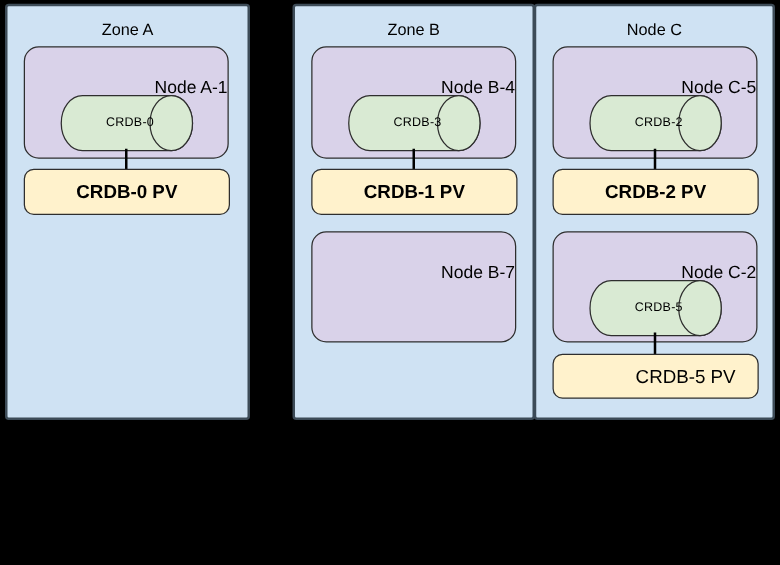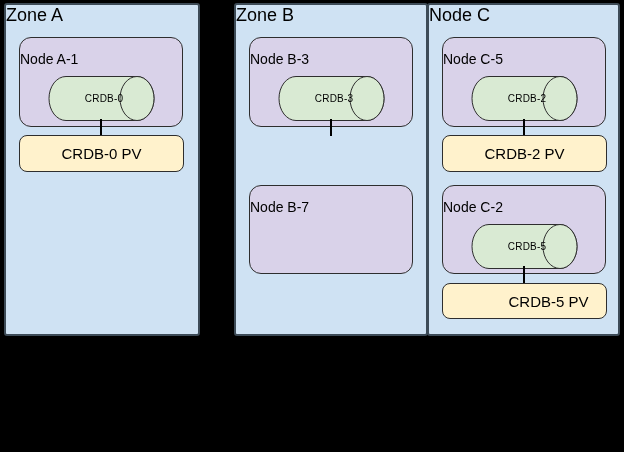--- a/index.html
+++ b/index.html
@@ -13,50 +13,50 @@
   }
   .zone {
     position: absolute; top: 3px; height: 333px;
     background: var(--zone-fill);
     border: 2px solid var(--zone-border);
     border-radius: 3px;
   }
   #zoneA { left: 4px;   width: 196px; }
   #zoneB { left: 217px; width: 194px; margin-left: 17px; }
   #zoneC { left: 427px; width: 193px; }
-  .zone-title { font-size: 18px; }
+  .zone-title { text-align: center; padding-top: 11px; font-size: 13px; }
   .node {
     position: absolute; left: 13px; width: 164px;
     background: var(--node-fill);
     border: 1px solid var(--shape-border);
     border-radius: 12px;
   }
   .node-1 { top: 32px;  height: 90px; }
   .node-2 { top: 180px; height: 89px; }
-  .node-title { text-align: left; padding-top: 13px; font-size: 14px; }
+  .node-title { text-align: right; padding-top: 23px; font-size: 14px; }
   .db { position: absolute; left: 29px; top: 38px; width: 105px; height: 45px; }
   .db svg { position: absolute; left: 0; top: 0; overflow: visible; }
   .db .shape { fill: var(--db-fill); stroke: var(--shape-border); stroke-width: 1; }
   .db-label {
     position: absolute; left: 12px; top: 0; width: 82%; height: 100%;
     display: flex; align-items: center; justify-content: center;
     font-size: 10px; letter-spacing: 0.2px;
   }
   .connector { position: absolute; left: 94px; width: 2px; background: var(--connector); }
   .conn-1 { top: 114px; height: 17px; }
   .conn-2 { top: 261px; height: 18px; }
   .pv {
     position: absolute; left: 13px; width: 165px; height: 37px;
     background: var(--pv-fill);
     border: 1px solid var(--shape-border);
     border-radius: 8px;
     display: flex; align-items: center; justify-content: center;
     font-size: 15px;
   }
-  .pv-1 { top: 130px; }
+  .pv-1 { top: 130px; font-weight: bold; }
   .pv-2 { top: 278px; height: 36px; padding-left: 48px; }
 </style>
 </head>
 <body>
 
 <div>
 
   <section class="zone" id="zoneA">
     <div class="zone-title">Zone A</div>
     <div class="node node-1">
@@ -71,30 +71,33 @@
     </div>
     <div class="connector conn-1"></div>
     <div class="pv pv-1">
       <span>CRDB-0 PV</span>
     </div>
   </section>
 
   <section class="zone" id="zoneB">
     <div class="zone-title">Zone B</div>
     <div class="node node-1">
-      <div class="node-title">Node B-3</div>
+      <div class="node-title">Node B-4</div>
       <div class="db">
         <svg width="105" height="45" viewBox="0 0 105 45">
           <path class="shape" d="M 17 0.5 L 88 0.5 A 17 22 0 0 1 88 44.5 L 17 44.5 A 17 22 0 0 1 17 0.5 Z"></path>
           <ellipse class="shape" cx="88" cy="22.5" rx="17" ry="22"></ellipse>
         </svg>
         <span class="db-label">CRDB-3</span>
       </div>
     </div>
     <div class="connector conn-1"></div>
+    <div class="pv pv-1">
+      <span>CRDB-1 PV</span>
+    </div>
     <div class="node node-2">
       <div class="node-title">Node B-7</div>
     </div>
   </section>
 
   <section class="zone" id="zoneC">
     <div class="zone-title">Node C</div>
     <div class="node node-1">
       <div class="node-title">Node C-5</div>
       <div class="db">

